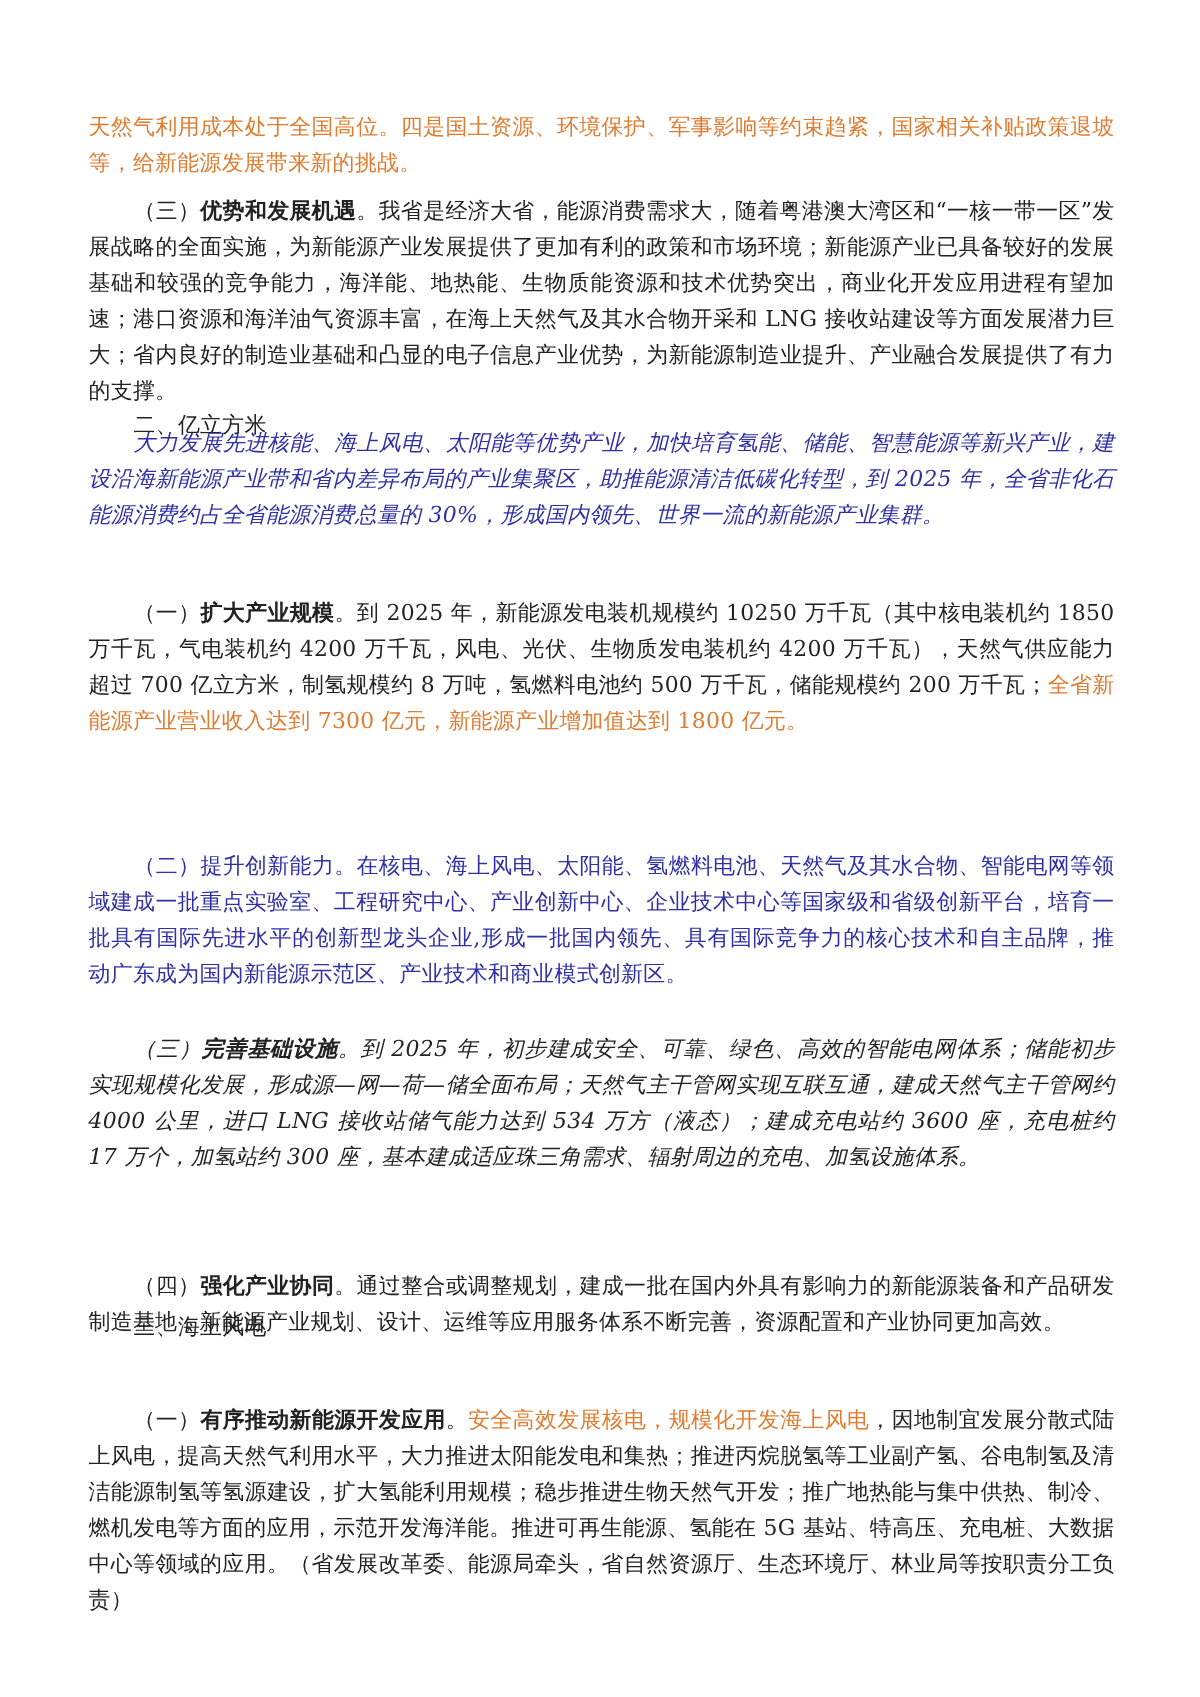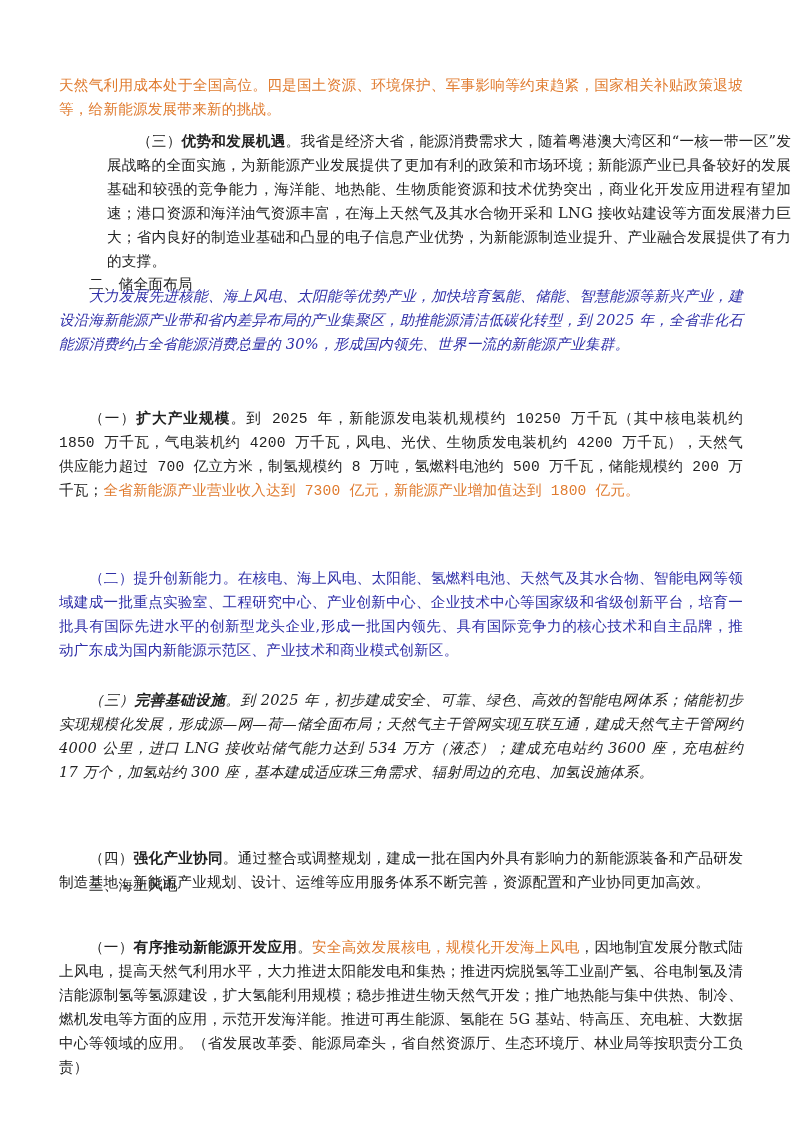--- a/index.html
+++ b/index.html
@@ -36,22 +36,22 @@
     .run-bold { font-weight: bold; }
     .run-orange { color: #e07b2f; }
     .run-blue { color: #2f2fa8; }
     .run-black { color: #222222; }
   </style>
 </head>
 <body>
 
 <div class="page" id="page">
     <p class="para" style="top: 33px; margin-top: 40px;"><span class="run-orange">天然气利用成本处于全国高位。四是国土资源、环境保护、军事影响等约束趋紧，国家相关补贴政策退坡等，给新能源发展带来新的挑战。</span></p>
-    <p class="para indent" style="top: 129px; margin-left: 48px;"><span class="run-black">（三）</span><span class="run-black run-bold">优势和发展机遇</span><span class="run-black">。我省是经济大省，能源消费需求大，随着粤港澳大湾区和“一核一带一区”发展战略的全面实施，为新能源产业发展提供了更加有利的政策和市场环境；新能源产业已具备较好的发展基础和较强的竞争能力，海洋能、地热能、生物质能资源和技术优势突出，商业化开发应用进程有望加速；港口资源和海洋油气资源丰富，在海上天然气及其水合物开采和 LNG 接收站建设等方面发展潜力巨大；省内良好的制造业基础和凸显的电子信息产业优势，为新能源制造业提升、产业融合发展提供了有力的支撑。</span></p>
-    <p class="para indent heading" style="top: 272px;"><span class="run-black">二、储全面布局</span></p>
+    <p class="para indent" style="top: 129px;"><span class="run-black">（三）</span><span class="run-black run-bold">优势和发展机遇</span><span class="run-black">。我省是经济大省，能源消费需求大，随着粤港澳大湾区和“一核一带一区”发展战略的全面实施，为新能源产业发展提供了更加有利的政策和市场环境；新能源产业已具备较好的发展基础和较强的竞争能力，海洋能、地热能、生物质能资源和技术优势突出，商业化开发应用进程有望加速；港口资源和海洋油气资源丰富，在海上天然气及其水合物开采和 LNG 接收站建设等方面发展潜力巨大；省内良好的制造业基础和凸显的电子信息产业优势，为新能源制造业提升、产业融合发展提供了有力的支撑。</span></p>
+    <p class="para indent heading" style="top: 272px;"><span class="run-black">二、亿立方米</span></p>
     <p class="para indent" style="top: 284px; font-style: italic;"><span class="run-blue">大力发展先进核能、海上风电、太阳能等优势产业，加快培育氢能、储能、智慧能源等新兴产业，建设沿海新能源产业带和省内差异布局的产业集聚区，助推能源清洁低碳化转型，到 2025 年，全省非化石能源消费约占全省能源消费总量的 30%，形成国内领先、世界一流的新能源产业集群。</span></p>
-    <p class="para indent" style="top: 407px; font-family: Liberation Mono, monospace;"><span class="run-black">（一）</span><span class="run-black run-bold">扩大产业规模</span><span class="run-black">。到 2025 年，新能源发电装机规模约 10250  万千瓦（其中核电装机约 1850 万千瓦，气电装机约 4200 万千瓦，风电、光伏、生物质发电装机约 4200 万千瓦），天然气供应能力超过 700 亿立方米，制氢规模约 8 万吨，氢燃料电池约 500 万千瓦，储能规模约 200 万千瓦；</span><span class="run-orange">全省新能源产业营业收入达到 7300 亿元，新能源产业增加值达到 1800 亿元。</span></p>
+    <p class="para indent" style="top: 397px;"><span class="run-black">（一）</span><span class="run-black run-bold">扩大产业规模</span><span class="run-black">。到 2025 年，新能源发电装机规模约 10250  万千瓦（其中核电装机约 1850 万千瓦，气电装机约 4200 万千瓦，风电、光伏、生物质发电装机约 4200 万千瓦），天然气供应能力超过 700 亿立方米，制氢规模约 8 万吨，氢燃料电池约 500 万千瓦，储能规模约 200 万千瓦；</span><span class="run-orange">全省新能源产业营业收入达到 7300 亿元，新能源产业增加值达到 1800 亿元。</span></p>
     <p class="para indent" style="top: 566px;"><span class="run-blue">（二）提升创新能力。在核电、海上风电、太阳能、氢燃料电池、天然气及其水合物、智能电网等领域建成一批重点实验室、工程研究中心、产业创新中心、企业技术中心等国家级和省级创新平台，培育一批具有国际先进水平的创新型龙头企业,形成一批国内领先、具有国际竞争力的核心技术和自主品牌，推动广东成为国内新能源示范区、产业技术和商业模式创新区。</span></p>
     <p class="para indent" style="top: 688px; font-style: italic;"><span class="run-black">（三）</span><span class="run-black run-bold">完善基础设施</span><span class="run-black">。到 2025 年，初步建成安全、可靠、绿色、高效的智能电网体系；储能初步实现规模化发展，形成源—网—荷—储全面布局；天然气主干管网实现互联互通，建成天然气主干管网约 4000 公里，进口 LNG 接收站储气能力达到 534 万方（液态）；建成充电站约 3600 座，充电桩约 17 万个，加氢站约 300 座，基本建成适应珠三角需求、辐射周边的充电、加氢设施体系。</span></p>
     <p class="para indent" style="top: 846px;"><span class="run-black">（四）</span><span class="run-black run-bold">强化产业协同</span><span class="run-black">。通过整合或调整规划，建成一批在国内外具有影响力的新能源装备和产品研发制造基地，新能源产业规划、设计、运维等应用服务体系不断完善，资源配置和产业协同更加高效。</span></p>
     <p class="para indent heading" style="top: 873px;"><span class="run-black">三、海上风电</span></p>
     <p class="para indent" style="top: 935px;"><span class="run-black">（一）</span><span class="run-black run-bold">有序推动新能源开发应用</span><span class="run-black">。</span><span class="run-orange">安全高效发展核电，规模化开发海上风电</span><span class="run-black">，因地制宜发展分散式陆上风电，提高天然气利用水平，大力推进太阳能发电和集热；推进丙烷脱氢等工业副产氢、谷电制氢及清洁能源制氢等氢源建设，扩大氢能利用规模；稳步推进生物天然气开发；推广地热能与集中供热、制冷、燃机发电等方面的应用，示范开发海洋能。推进可再生能源、氢能在 5G 基站、特高压、充电桩、大数据中心等领域的应用。（省发展改革委、能源局牵头，省自然资源厅、生态环境厅、林业局等按职责分工负责）</span></p>
   </div>
 
 </body></html>

